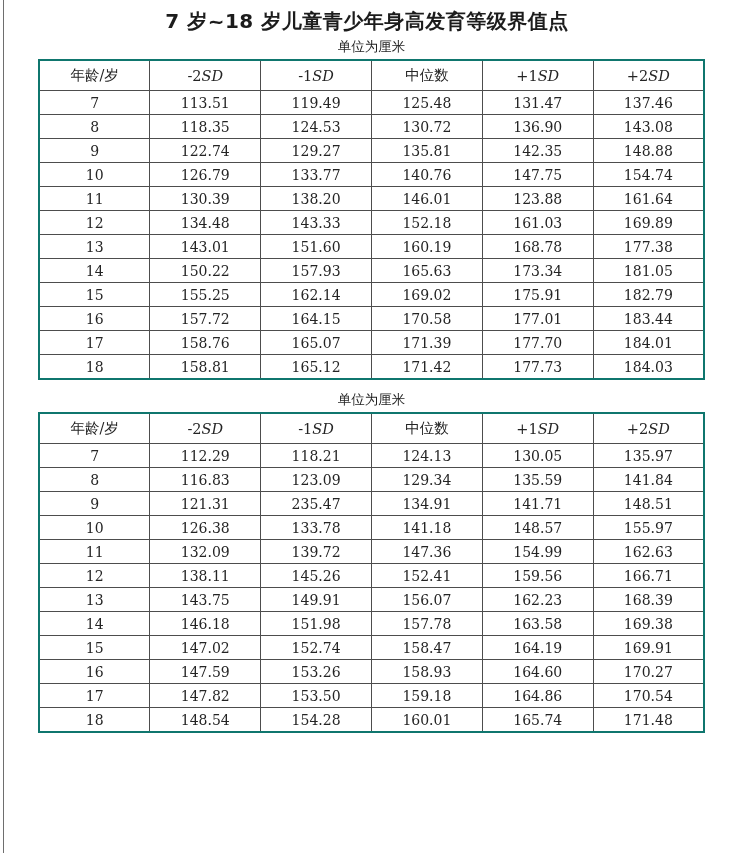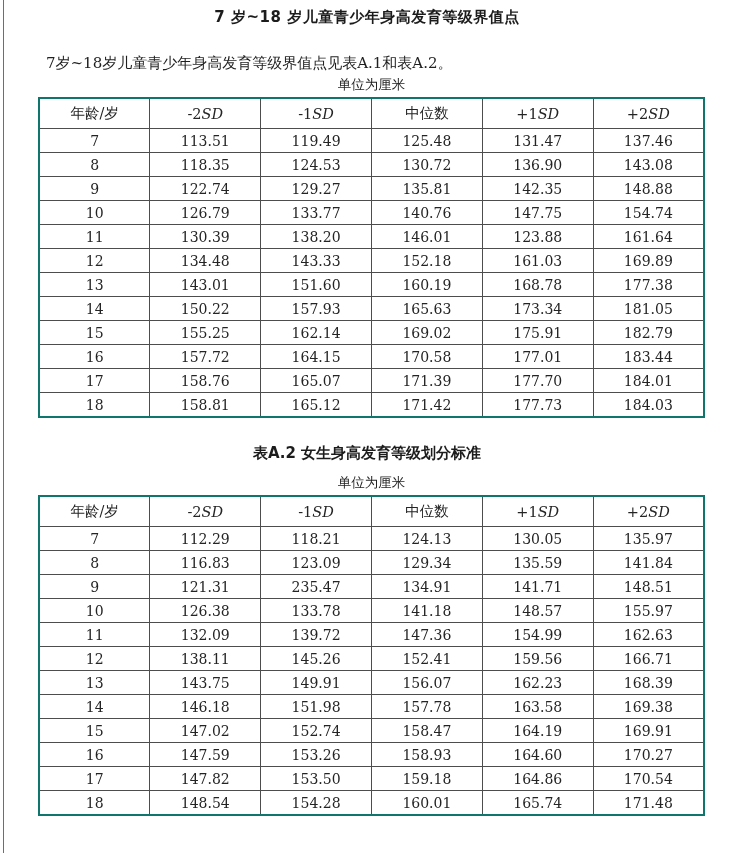--- a/index.html
+++ b/index.html
@@ -22,21 +22,21 @@
     top: 0;
     width: 1px;
     height: 853px;
     background: #6e6e6e;
   }
   .doc-title {
     margin: 8px 0 0 0;
     text-align: center;
     font-family: "DejaVu Sans", "Liberation Sans", sans-serif;
     font-weight: bold;
-    font-size: 15px;
+    font-size: 20px;
     letter-spacing: 0.5px;
     color: #1c1c1c;
   }
   .intro-paragraph {
     margin: 27px 0 0 46px;
     font-size: 15px;
     color: #1f1f1f;
   }
   .table-caption {
     margin: 13px 0 0 0;
@@ -92,21 +92,20 @@
   }
 </style>
 </head>
 <body>
 
 <div class="page">
   <div class="page-edge-line"></div>
 
   <h1 class="doc-title">7 岁~18 岁儿童青少年身高发育等级界值点</h1>
 
-  <p class="intro-paragraph">7岁~18岁儿童青少年身高发育等级界值点见表A.1和表A.2。</p>
 
 
   <div class="unit-note">单位为厘米</div>
 
   <table class="data-table">
       <thead>
         <tr>
           <th>年龄/岁</th>
           <th>-2<i>SD</i></th>
           <th>-1<i>SD</i></th>
@@ -208,21 +207,20 @@
           <td>18</td>
           <td>158.81</td>
           <td>165.12</td>
           <td>171.42</td>
           <td>177.73</td>
           <td>184.03</td>
         </tr>
       </tbody>
     </table>
 
-  <h2 class="table-caption caption-2">表A.2 女生身高发育等级划分标准</h2>
 
   <div class="unit-note unit-note-2">单位为厘米</div>
 
   <table class="data-table">
       <thead>
         <tr>
           <th>年龄/岁</th>
           <th>-2<i>SD</i></th>
           <th>-1<i>SD</i></th>
           <th>中位数</th>

